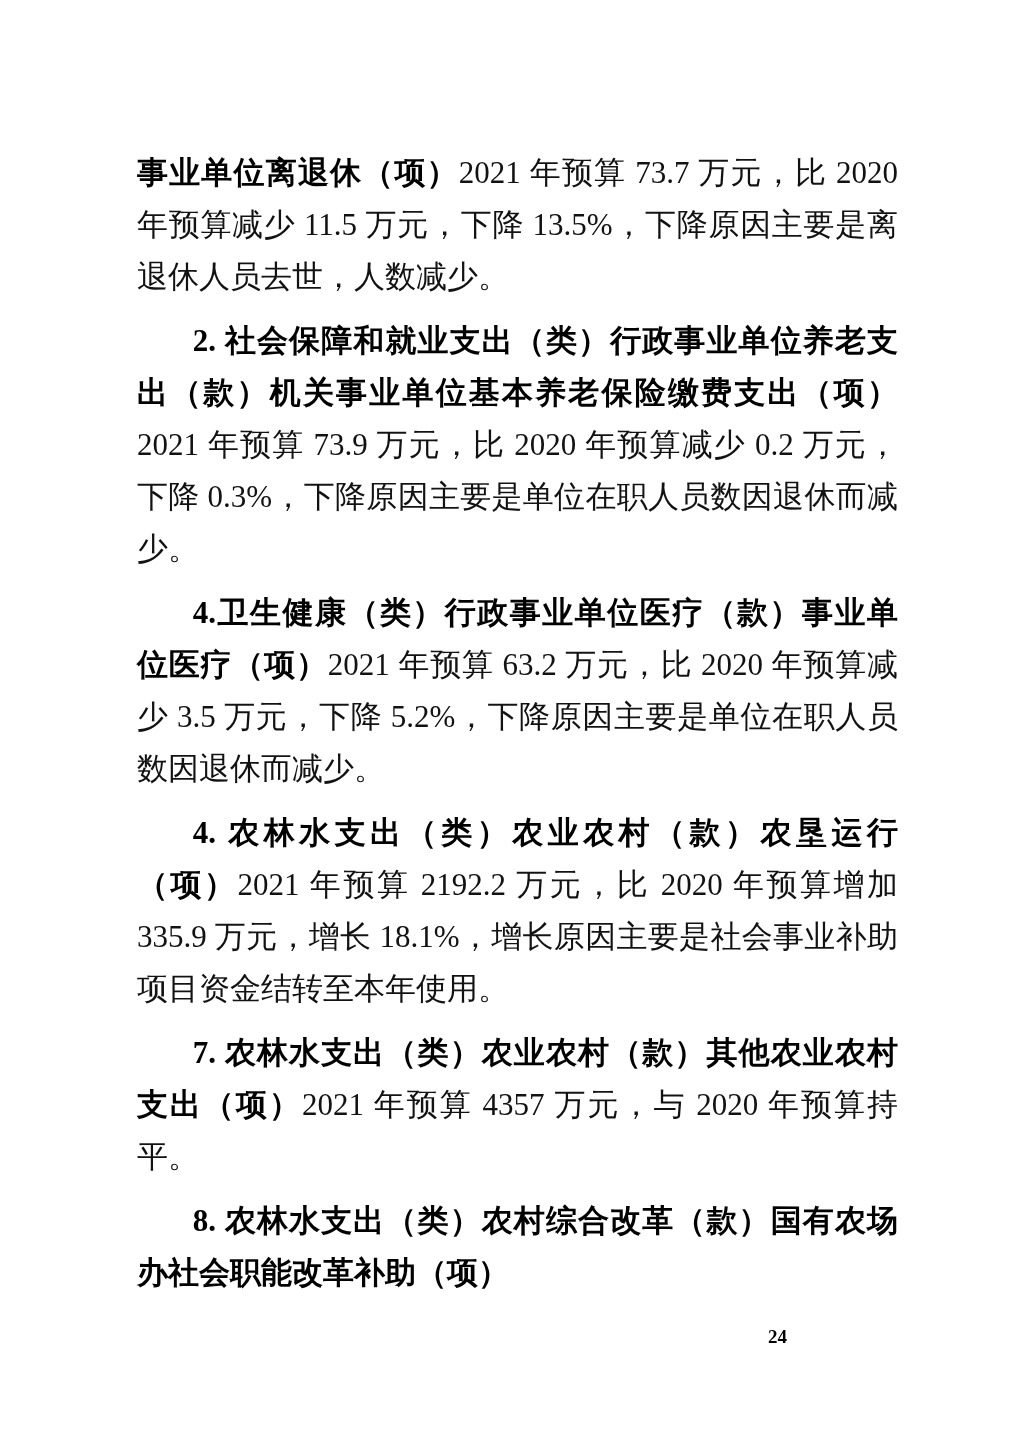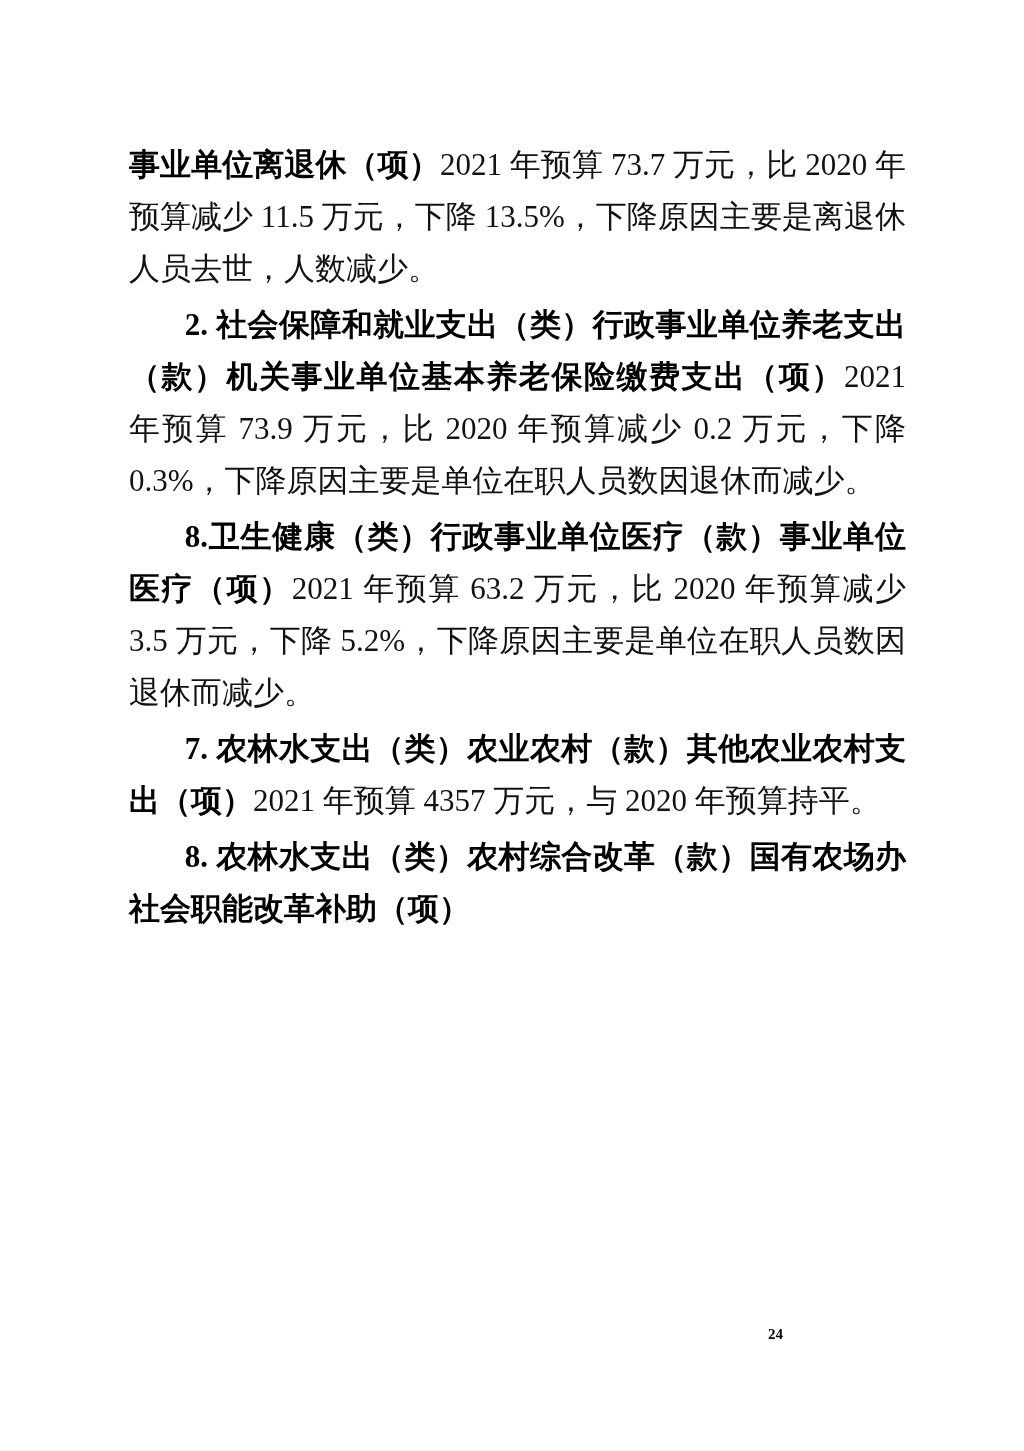--- a/index.html
+++ b/index.html
@@ -20,56 +20,57 @@
     position: absolute;
     left: 125px;
     top: 135px;
     width: 785px;
     font-size: 31px;
     line-height: 52px;
     text-align: justify;
     text-justify: inter-ideograph;
   }
   .para {
-    margin: 4px;
+    margin: 12px;
     padding: 0;
     text-indent: 1.8em;
   }
   .para.continuation {
     text-indent: 0;
   }
   .para .hd {
     font-weight: 700;
     color: #000000;
   }
   .para .rest {
     font-weight: 400;
   }
   .page-number {
     position: absolute;
     left: 768px;
     top: 1326px;
-    font-size: 15px;
+    font-size: 19px;
     font-weight: 700;
     color: #000000;
     font-family: "Liberation Serif", "DejaVu Serif", serif;
   }
 </style>
 </head>
 <body>
 
 <div class="page">
   <div class="content">
 
     <p class="para continuation"><span class="hd">事业单位离退休（项）</span><span class="rest">2021 年预算 73.7 万元，比 2020 年预算减少 11.5 万元，下降 13.5%，下降原因主要是离退休人员去世，人数减少。</span></p>
 
     <p class="para"><span class="hd">2. 社会保障和就业支出（类）行政事业单位养老支出（款）机关事业单位基本养老保险缴费支出（项）</span><span class="rest">2021 年预算 73.9 万元，比 2020 年预算减少 0.2 万元，下降 0.3%，下降原因主要是单位在职人员数因退休而减少。</span></p>
 
-    <p class="para"><span class="hd">8.卫生健康（类）行政事业单位医疗（款）事业单位医疗（项）</span><span class="rest">2021 年预算 63.2 万元，比 2020 年预算减少 3.5 万元，下降 5.2%，下降原因主要是单位在职人员数因退休而减少。</span></p>
+    <p class="para"><span class="hd">4.卫生健康（类）行政事业单位医疗（款）事业单位医疗（项）</span><span class="rest">2021 年预算 63.2 万元，比 2020 年预算减少 3.5 万元，下降 5.2%，下降原因主要是单位在职人员数因退休而减少。</span></p>
 
+    <p class="para"><span class="hd">4. 农林水支出（类）农业农村（款）农垦运行（项）</span><span class="rest">2021 年预算 2192.2 万元，比 2020 年预算增加 335.9 万元，增长 18.1%，增长原因主要是社会事业补助项目资金结转至本年使用。</span></p>
 
 
 
     <p class="para"><span class="hd">7. 农林水支出（类）农业农村（款）其他农业农村支出（项）</span><span class="rest">2021 年预算 4357 万元，与 2020 年预算持平。</span></p>
 
     <p class="para"><span class="hd">8. 农林水支出（类）农村综合改革（款）国有农场办社会职能改革补助（项）</span></p>
 
   </div>
 
   <div class="page-number">24</div>

